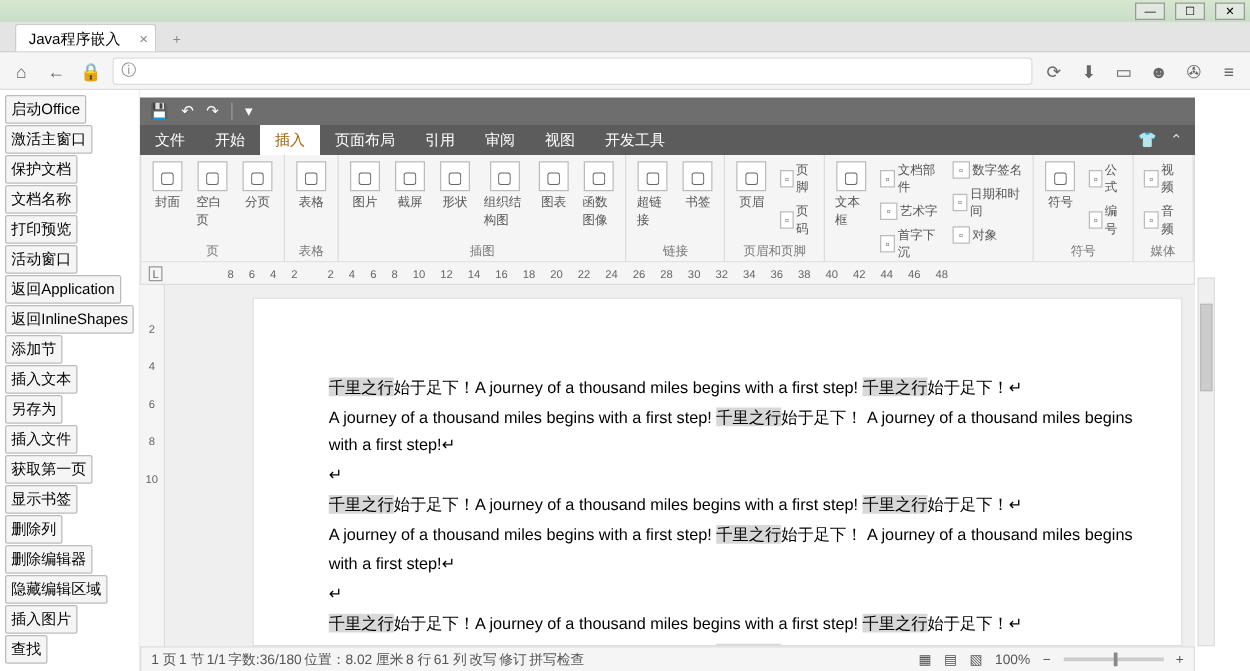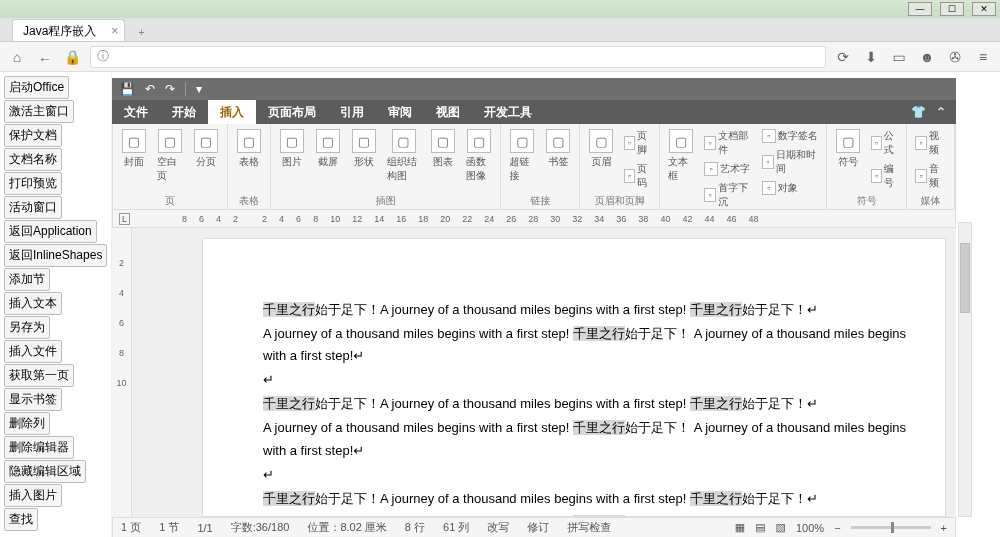--- a/index.html
+++ b/index.html
@@ -24,21 +24,21 @@
     .sidebar { width: 112px; padding: 4px; border-right: 1px solid #eee; overflow: hidden; }
     .sidebar button { display: block; width: auto; margin-bottom: 1px; padding: 2px 4px; font-size: 12px; background: #f5f5f5; border: 1px solid #bbb; border-radius: 2px; cursor: pointer; text-align: center; white-space: nowrap; }
 
     .editor-wrap { flex: 1; display: flex; flex-direction: column; background: #fff; padding: 0 44px 0 0; position: relative; }
 
     
     .qat { height: 22px; background: #6e6e6e; display: flex; align-items: center; padding: 0 8px; gap: 10px; color: #fff; font-size: 12px; margin: 6px 0 0 0; }
     .qat .sep { width: 1px; height: 14px; background: #999; }
 
     
-    .ribbon-tabs { height: 24px; background: #5c5c5c; display: flex; align-items: stretch; color: #fff; font-size: 12px; font-weight: bold; }
+    .ribbon-tabs { height: 24px; background: #5c5c5c; display: flex; align-items: stretch; color: #fff; font-size: 12px; }
     .rtab { padding: 4px 12px; cursor: pointer; }
     .rtab.active { background: #fff; color: #a16207; }
     .ribbon-right { margin-left: auto; display: flex; align-items: center; gap: 10px; padding-right: 10px; color: #ddd; }
 
     
     .ribbon { height: 86px; background: #f5f5f5; border: 1px solid #ddd; border-top: none; display: flex; font-size: 10px; color: #555; }
     .rgroup { border-right: 1px solid #ddd; padding: 3px 6px 1px; display: flex; flex-direction: column; }
     .rgroup .row { flex: 1; display: flex; align-items: flex-start; gap: 6px; }
     .rgroup .glabel { text-align: center; font-size: 10px; color: #777; padding-top: 1px; }
     .rbtn { display: flex; flex-direction: column; align-items: center; gap: 2px; padding: 2px 2px; min-width: 30px; cursor: pointer; }
@@ -53,21 +53,21 @@
     .ruler-nums { flex: 1; display: flex; gap: 12px; padding-left: 40px; }
 
     
     .canvas { flex: 1; background: #efefef; display: flex; overflow: hidden; }
     .vruler { width: 20px; background: #f5f5f5; border-right: 1px solid #ddd; display: flex; flex-direction: column; align-items: center; font-size: 9px; color: #666; gap: 20px; padding-top: 10px; }
     .doc { flex: 1; background: #fff; margin: 10px 10px 0 70px; padding: 60px 24px 20px 60px; font-family: "Times New Roman", serif; font-size: 13px; line-height: 1.7; color: #000; overflow: hidden; border: 1px solid #ddd; }
     .doc .hl { background: #d8d8d8; }
     .doc p { margin-bottom: 2px; }
 
     
-    .status { height: 20px; background: #f5f5f5; border: 1px solid #ddd; border-bottom: none; display: flex; align-items: center; padding: 0 8px; font-size: 11px; color: #555; gap: 18px; }
+    .status { height: 20px; background: #f5f5f5; border: 1px solid #ddd; border-bottom: none; display: flex; align-items: center; padding: 0 8px; font-size: 11px; color: #555; gap: 2px; }
     .status .right { margin-left: auto; display: flex; align-items: center; gap: 10px; }
     .slider { width: 80px; height: 3px; background: #ccc; position: relative; }
     .slider::after { content: ""; position: absolute; left: 50%; top: -4px; width: 3px; height: 11px; background: #888; }
 
     .vscroll { position: absolute; right: 28px; top: 150px; bottom: 20px; width: 14px; background: #efefef; border: 1px solid #ddd; }
     .vscroll .thumb { position: absolute; left: 1px; right: 1px; top: 20px; height: 70px; background: #ccc; border: 1px solid #bbb; }
   </style>
 </head>
 <body>
 

